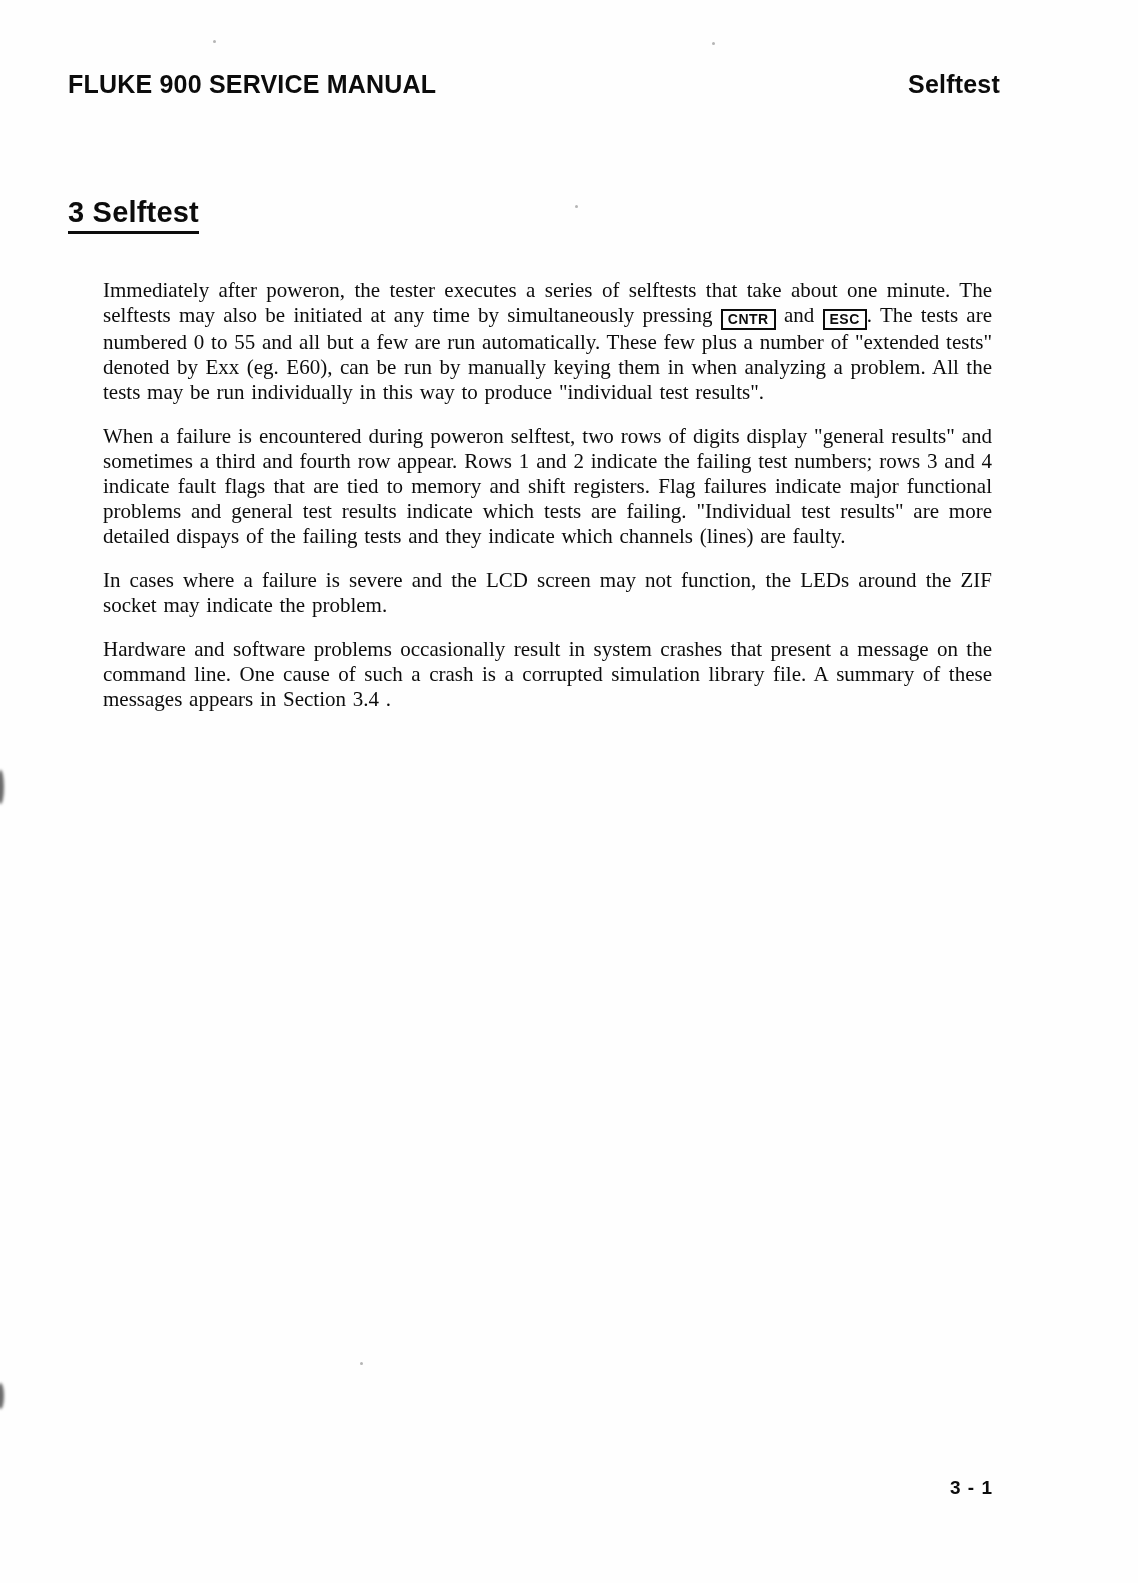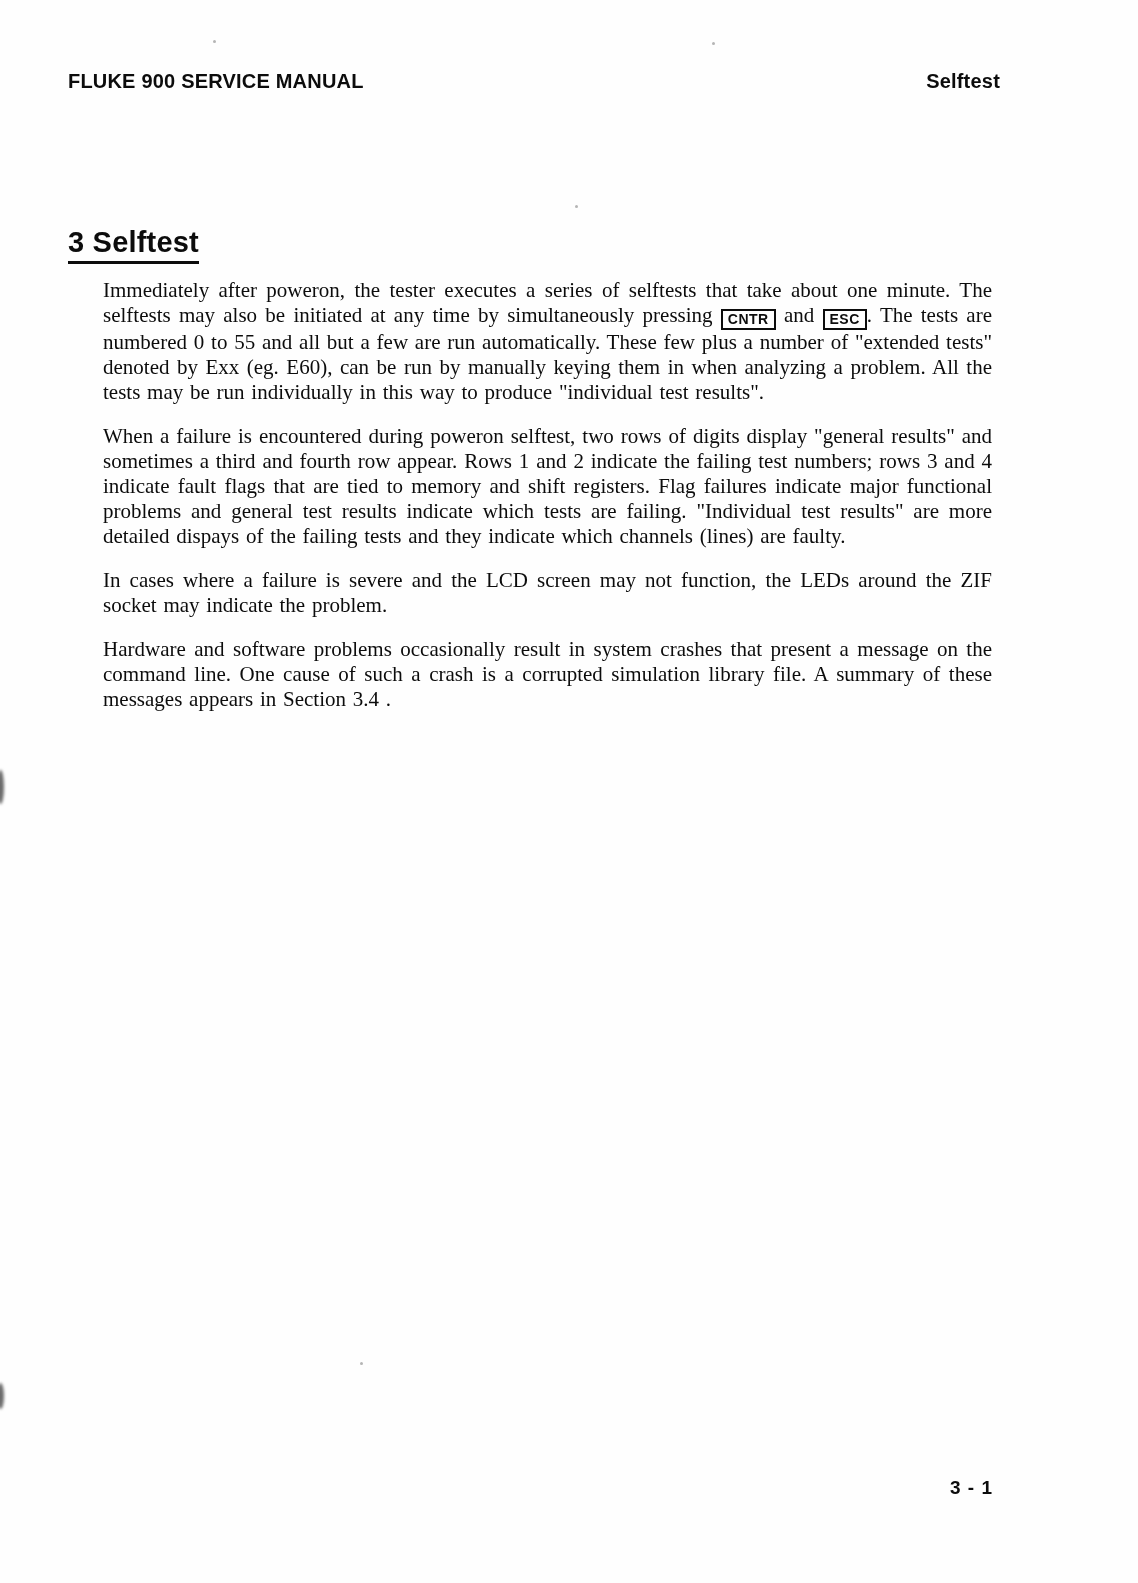--- a/index.html
+++ b/index.html
@@ -19,39 +19,38 @@
   .running-header {
     position: absolute;
     top: 70px;
     left: 68px;
     right: 138px;
     display: flex;
     justify-content: space-between;
     align-items: center;
     font-family: "Liberation Sans", sans-serif;
     font-weight: bold;
-    font-size: 20px;
+    font-size: 25px;
     letter-spacing: 0.2px;
   }
   
   .chapter-title {
     position: absolute;
     top: 196px;
     left: 68px;
     margin: 0;
     font-family: "Liberation Sans", sans-serif;
     font-weight: bold;
     font-size: 29px;
     letter-spacing: 0.2px;
   }
   .chapter-title .underlined {
     display: inline-block;
     border-bottom: 3px solid #0c0c0c;
     padding-bottom: 2px;
-    margin-top: 30px;
   }
   
   .section-body {
     position: absolute;
     top: 278px;
     left: 103px;
     width: 889px;
   }
   .section-heading {
     margin: 0 0 14px 0;

